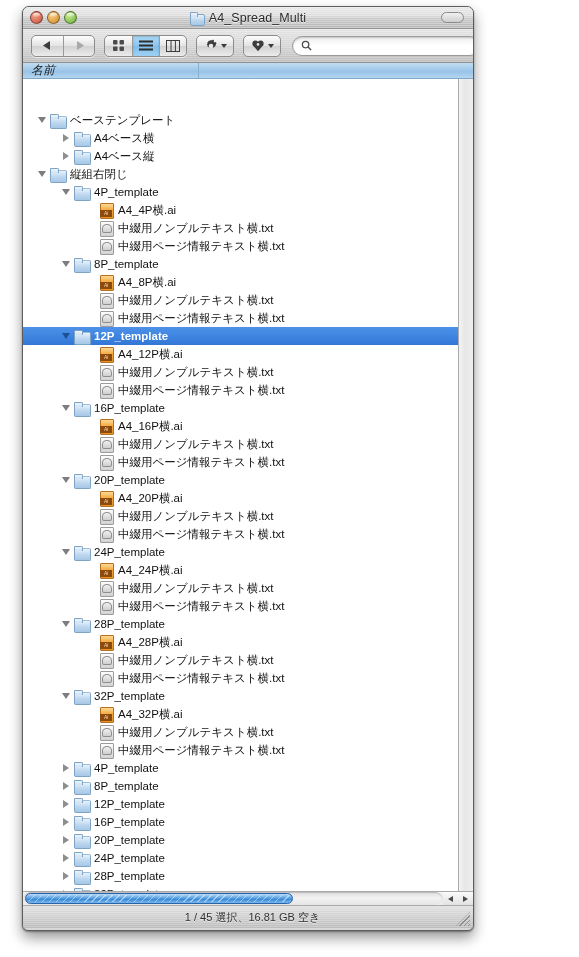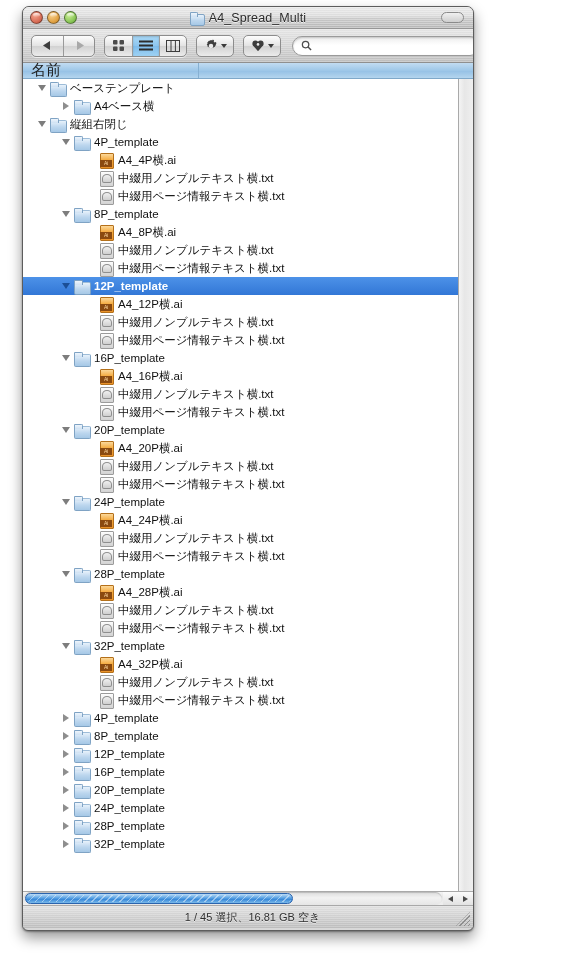--- a/index.html
+++ b/index.html
@@ -100,29 +100,29 @@
     font-size:11.5px; font-family:inherit; color:#222;
   }
 
   
   #listhead{
     position:relative; height:16px; display:flex;
     background:linear-gradient(to bottom,#c2dcf2,#9ec7e8 50%,#94c0e5 51%,#b4d5ee);
     border-bottom:1px solid #7fa8c9;
   }
   #listhead .hcell{
-    font-size:15px; color:#1d1d1d; display:flex; align-items:center;
-    padding-left:8px; height:100%;
+    font-size:12px; color:#1d1d1d; display:flex; align-items:center;
+    padding-left:8px; height:100%;font-style:italic;
   }
   #col-name{ width:176px; border-right:1px solid #86b0d2; justify-content:flex-start; padding-left:52px;}
   #col-rest{ flex:1; }
 
   
   #listwrap{ position:relative; height:812px; display:flex; background:#fff; }
-  #list{ flex:1; position:relative; overflow:hidden; }
+  #list{ flex:1; position:relative; overflow:hidden;margin-top:32px; }
   .row{
     height:18px; display:flex; align-items:center;
     font-size:11.5px; color:#111; white-space:nowrap;
   }
   .row.sel{
     background:linear-gradient(to bottom,#4d92e8,#3277d6);
     color:#fff; font-weight:bold;
   }
   .tw{ width:13px; height:18px; display:flex; align-items:center; justify-content:center; flex:0 0 13px;}
   .tri-d{ width:0;height:0;border-left:4.5px solid transparent;border-right:4.5px solid transparent;border-top:6px solid #7d7d7d;}
@@ -327,20 +327,28 @@
         </div>
         <div class="row">
           <div style="width: 36px; flex: 0 0 auto;"></div>
           <div class="tw">
             <span class="tri-r"></span>
           </div>
           <div class="ico ic-folder"></div>
           <span>A4ベース横</span>
         </div>
         <div class="row">
+          <div style="width: 36px; flex: 0 0 auto;"></div>
+          <div class="tw">
+            <span class="tri-r"></span>
+          </div>
+          <div class="ico ic-folder"></div>
+          <span>A4ベース縦</span>
+        </div>
+        <div class="row">
           <div style="width: 12px; flex: 0 0 auto;"></div>
           <div class="tw">
             <span class="tri-d"></span>
           </div>
           <div class="ico ic-folder"></div>
           <span>縦組右閉じ</span>
         </div>
         <div class="row">
           <div style="width: 36px; flex: 0 0 auto;"></div>
           <div class="tw">

